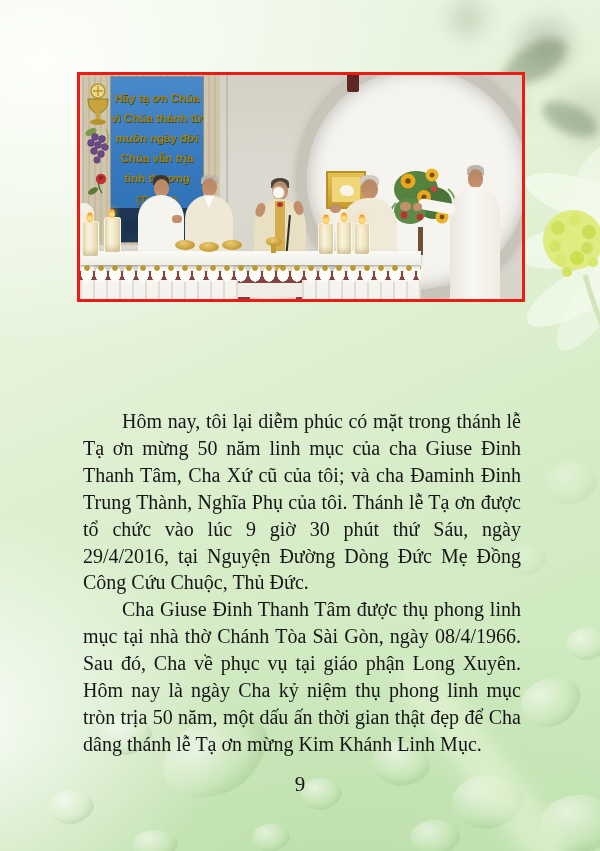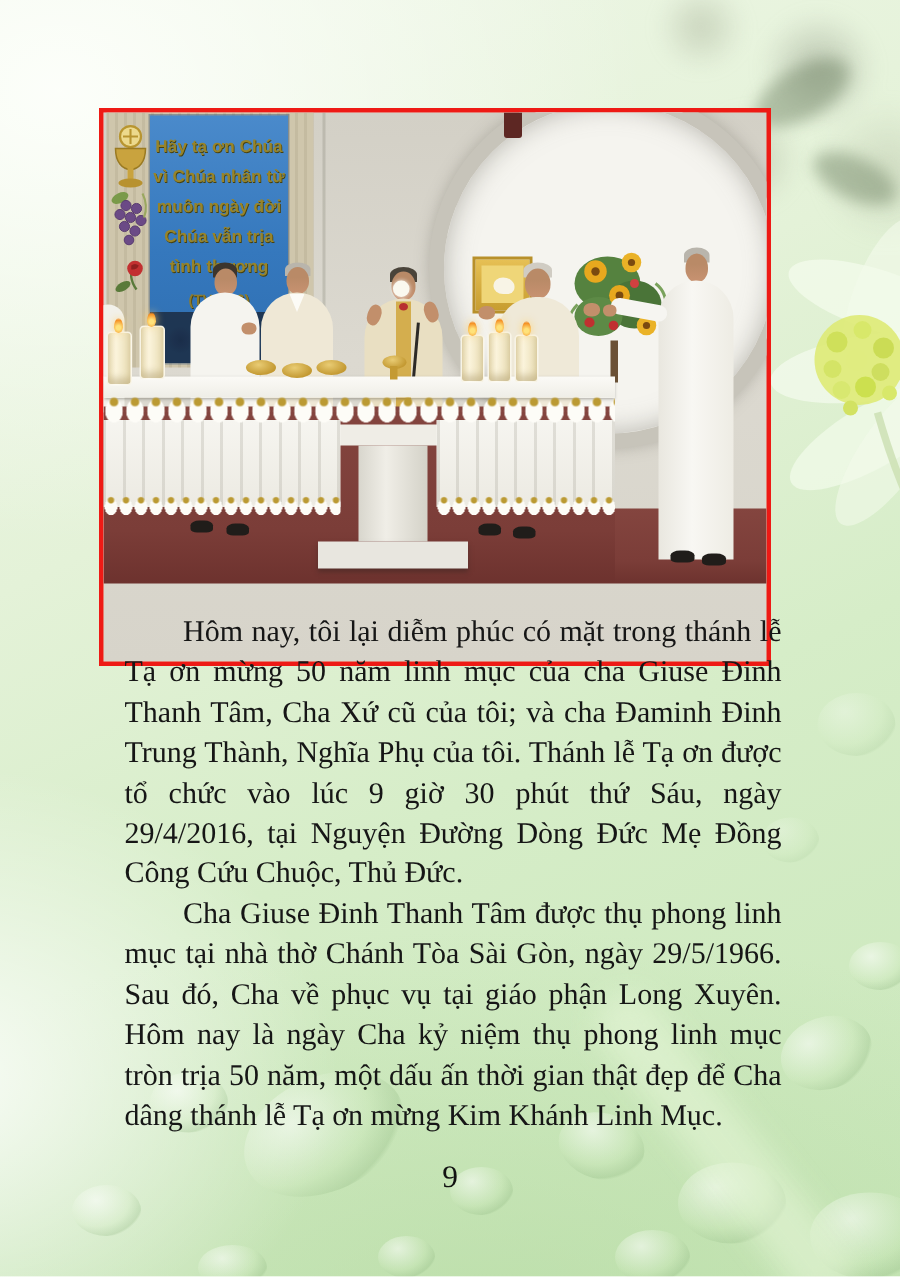--- a/index.html
+++ b/index.html
@@ -28,21 +28,21 @@
   }
   .leaf-dark { background: rgba(108,128,98,0.45); border-radius:50%; filter: blur(5px); }
   .streak { background: rgba(232,246,216,0.55); border-radius:40px; filter: blur(9px); }
   .drop {
     border-radius:50%;
     background: radial-gradient(ellipse at 35% 30%, rgba(255,255,255,0.55), rgba(215,238,198,0.18) 52%, rgba(142,182,128,0.28) 72%, rgba(255,255,255,0) 76%);
   }
 
   
   .photo {
-    position:absolute; left:66px; top:72px; width:448px; height:372px;
+    position:absolute; left:77px; top:72px; width:448px; height:230px;
     border:3px solid #ee1a15; z-index:2; overflow:hidden; margin:0;
     background: linear-gradient(180deg, #d3d0c6 0%, #dcd9d0 45%, #d7d4ca 100%);
   }
   .photo * { position:absolute; }
   .big-circle {
     left:217px; top:-16px; width:240px; height:240px; border-radius:50%;
     background:#f5f4ef; border:10px solid #c7c4ba;
     box-shadow: inset 0 0 18px rgba(120,118,108,0.5), 0 0 10px rgba(120,118,108,0.4);
   }
   .wall-edge { left:146px; top:0; width:2px; height:180px; background:rgba(120,118,105,0.25); }
@@ -216,21 +216,21 @@
         <path d="M18 96 q-4 10 2 18" stroke="#5a7a3a" stroke-width="1.6" fill="none"></path>
         <ellipse cx="11" cy="112" rx="5.5" ry="2.8" fill="#5a7a3a" transform="rotate(-30 11 112)"></ellipse>
         <circle cx="19" cy="100" r="5.2" fill="#c23030"></circle>
         <path d="M16.5 98 q2.5 -2 5 0 q-1 3 -5 2.6" fill="#8f1f1f"></path>
       </svg>
     </div>
 
     <div class="banner">
       <div class="banner-text">
         <span>Hãy tạ ơn Chúa</span>
-        <span>vì Chúa nhân từ</span>
+        <span>vì Chúa thánh từ</span>
         <span>muôn ngày đời</span>
         <span>Chúa vẫn trịa</span>
         <span>tình thương</span>
         <span class="banner-ref">(TV. 106)</span>
       </div>
       <div class="banner-montage"></div>
     </div>
 
     <div class="tabernacle"></div>
 
@@ -331,17 +331,17 @@
     <div class="flame" style="left:279px;top:139px;"></div>
     <div class="bowl" style="left:95px;top:165px;width:20px;height:10px;"></div>
     <div class="bowl" style="left:119px;top:167px;width:20px;height:10px;"></div>
     <div class="bowl" style="left:142px;top:165px;width:20px;height:10px;"></div>
     <div class="bowl" style="left:186px;top:162px;width:16px;height:9px;"></div>
     <div style="left:191px;top:169px;width:5px;height:9px;background:#c49a33;"></div>
   </figure>
 
   <div class="body-text">
     <p class="italic">Hôm nay, tôi lại diễm phúc có mặt trong thánh lễ Tạ ơn mừng 50 năm linh mục của cha Giuse Đinh Thanh Tâm, Cha Xứ cũ của tôi; và cha Đaminh Đinh Trung Thành, Nghĩa Phụ của tôi. Thánh lễ Tạ ơn được tổ chức vào lúc 9 giờ 30 phút thứ Sáu, ngày 29/4/2016, tại Nguyện Đường Dòng Đức Mẹ Đồng Công Cứu Chuộc, Thủ Đức.</p>
-    <p>Cha Giuse Đinh Thanh Tâm được thụ phong linh mục tại nhà thờ Chánh Tòa Sài Gòn, ngày 29/5/1966. Sau đó, Cha về phục vụ tại giáo phận Long Xuyên. Hôm nay là ngày Cha kỷ niệm thụ phong linh mục tròn trịa 50 năm, một dấu ấn thời gian thật đẹp để Cha dâng thánh lễ Tạ ơn mừng Kim Khánh Linh Mục.</p>
+    <p>Cha Giuse Đinh Thanh Tâm được thụ phong linh mục tại nhà thờ Chánh Tòa Sài Gòn, ngày 08/4/1966. Sau đó, Cha về phục vụ tại giáo phận Long Xuyên. Hôm nay là ngày Cha kỷ niệm thụ phong linh mục tròn trịa 50 năm, một dấu ấn thời gian thật đẹp để Cha dâng thánh lễ Tạ ơn mừng Kim Khánh Linh Mục.</p>
   </div>
 
   <div class="page-number">9</div>
 </div>
 
 </body></html>

